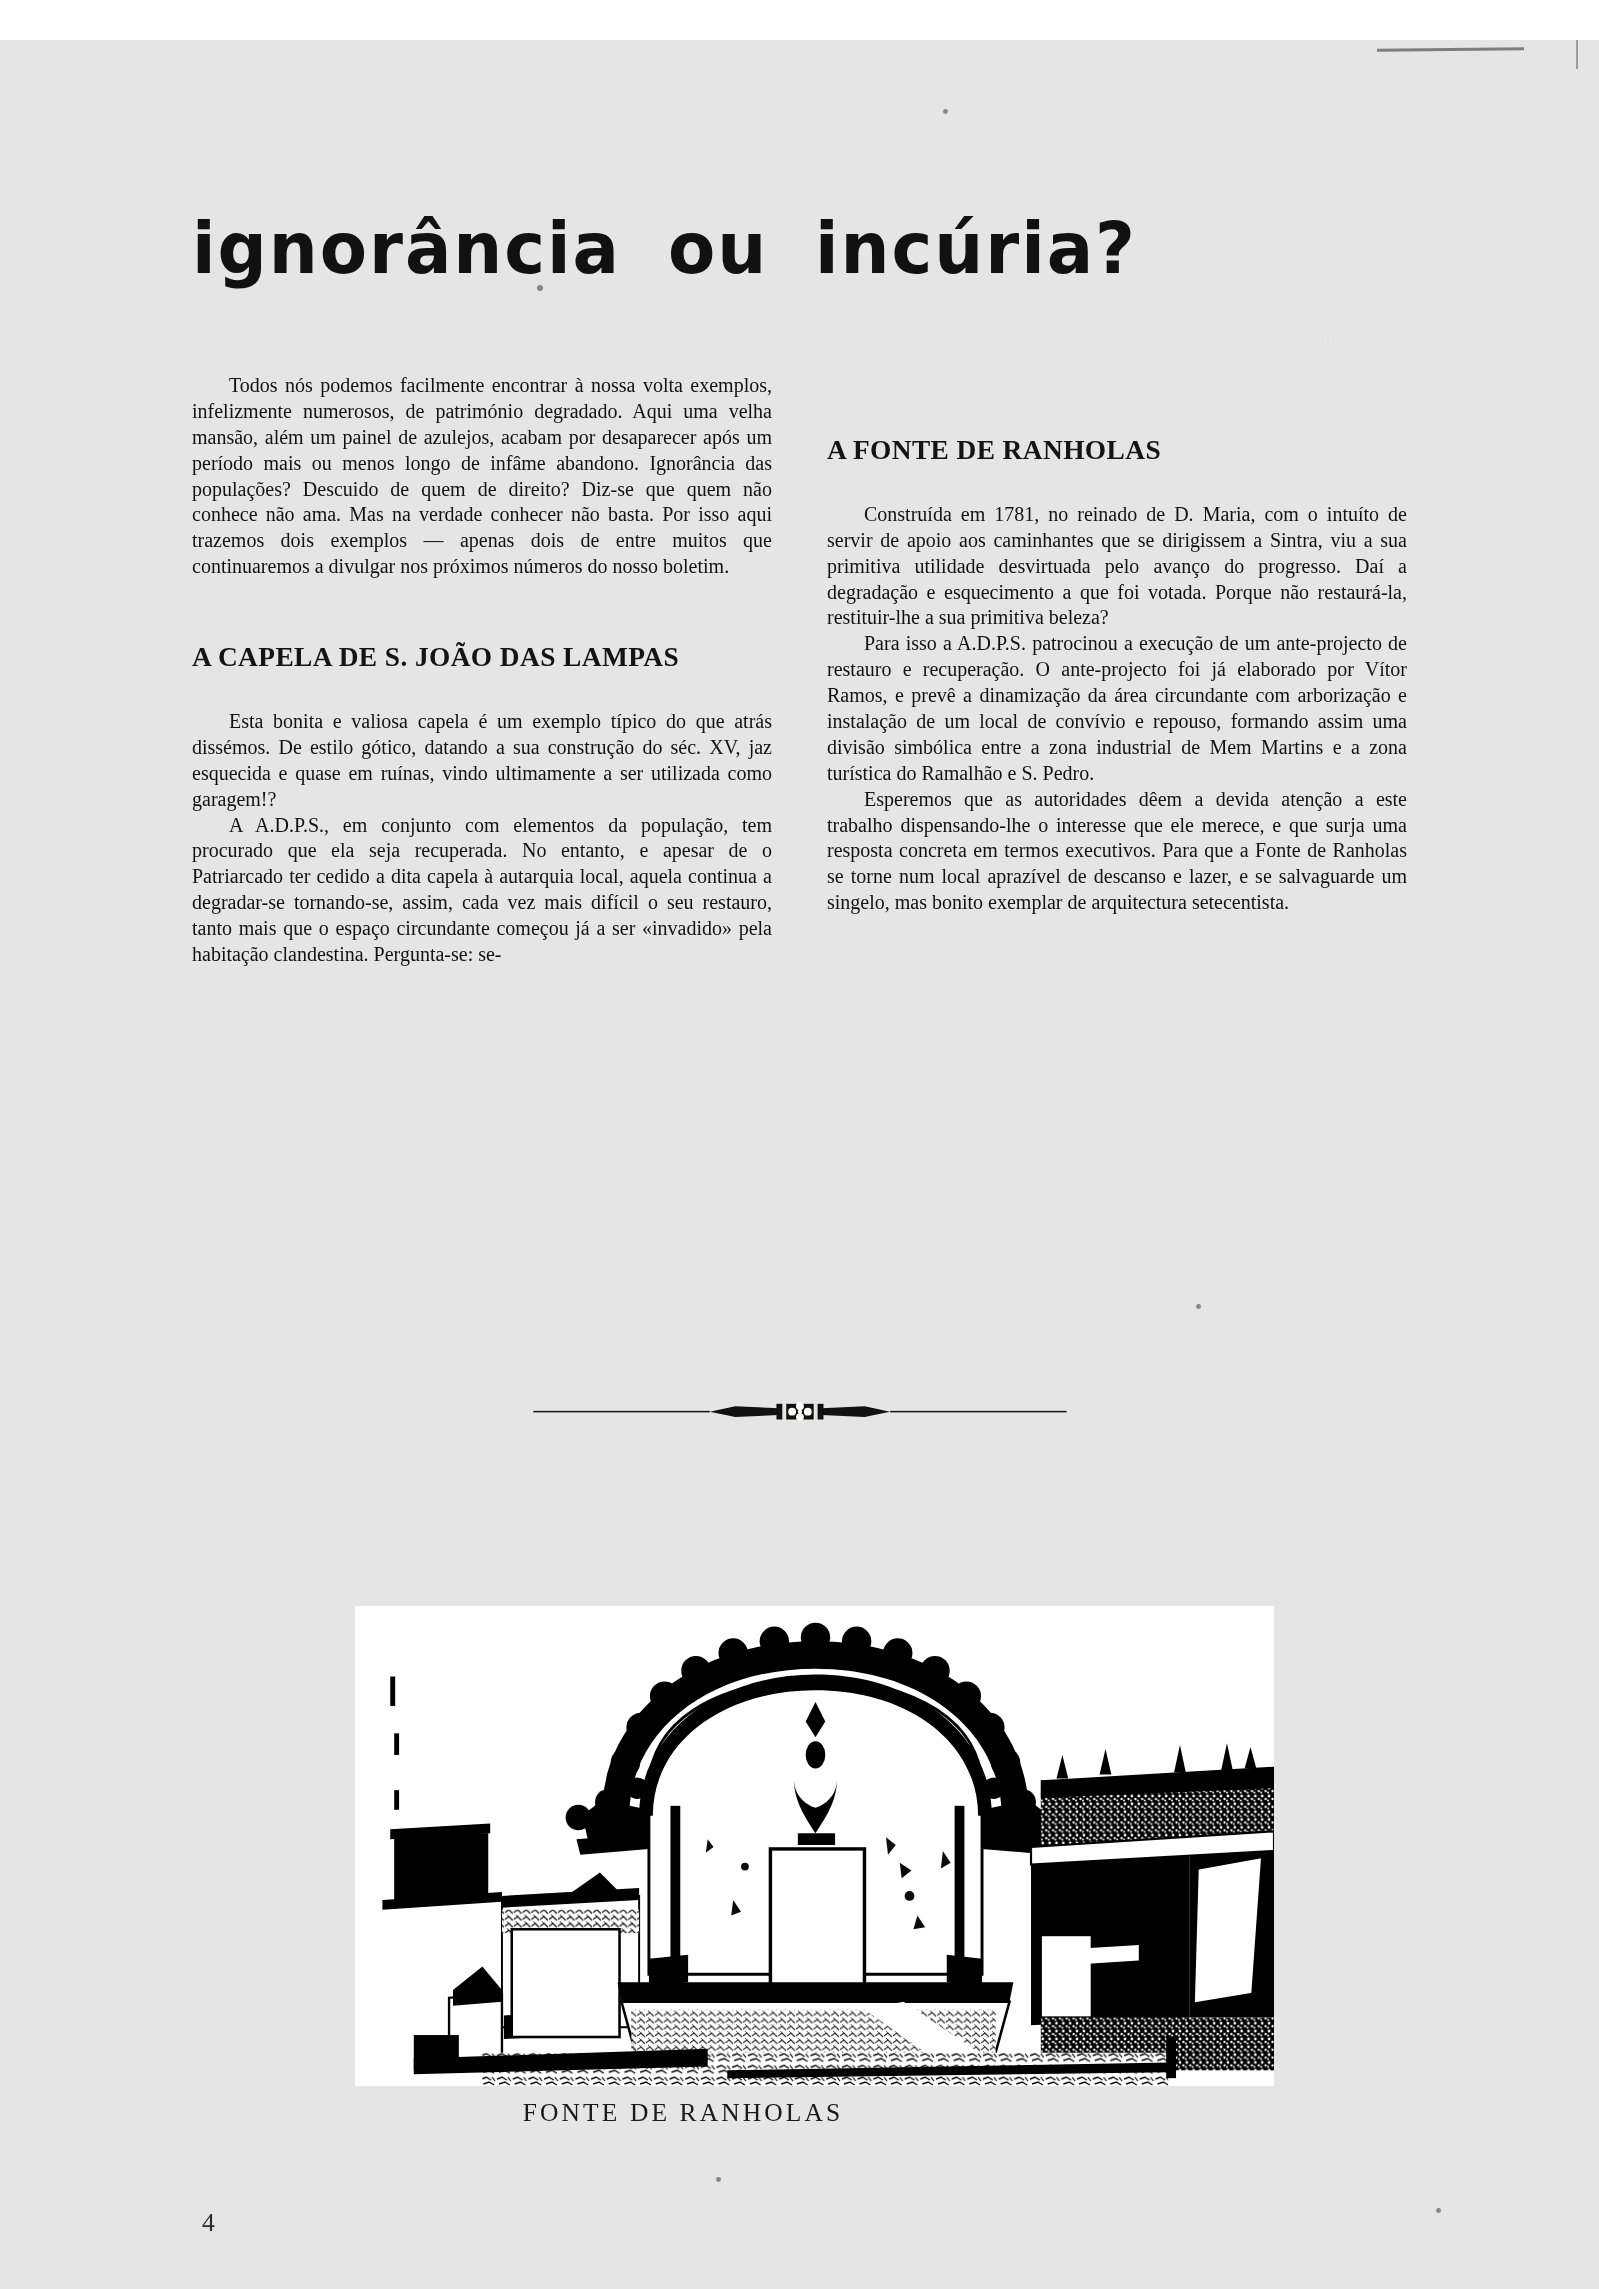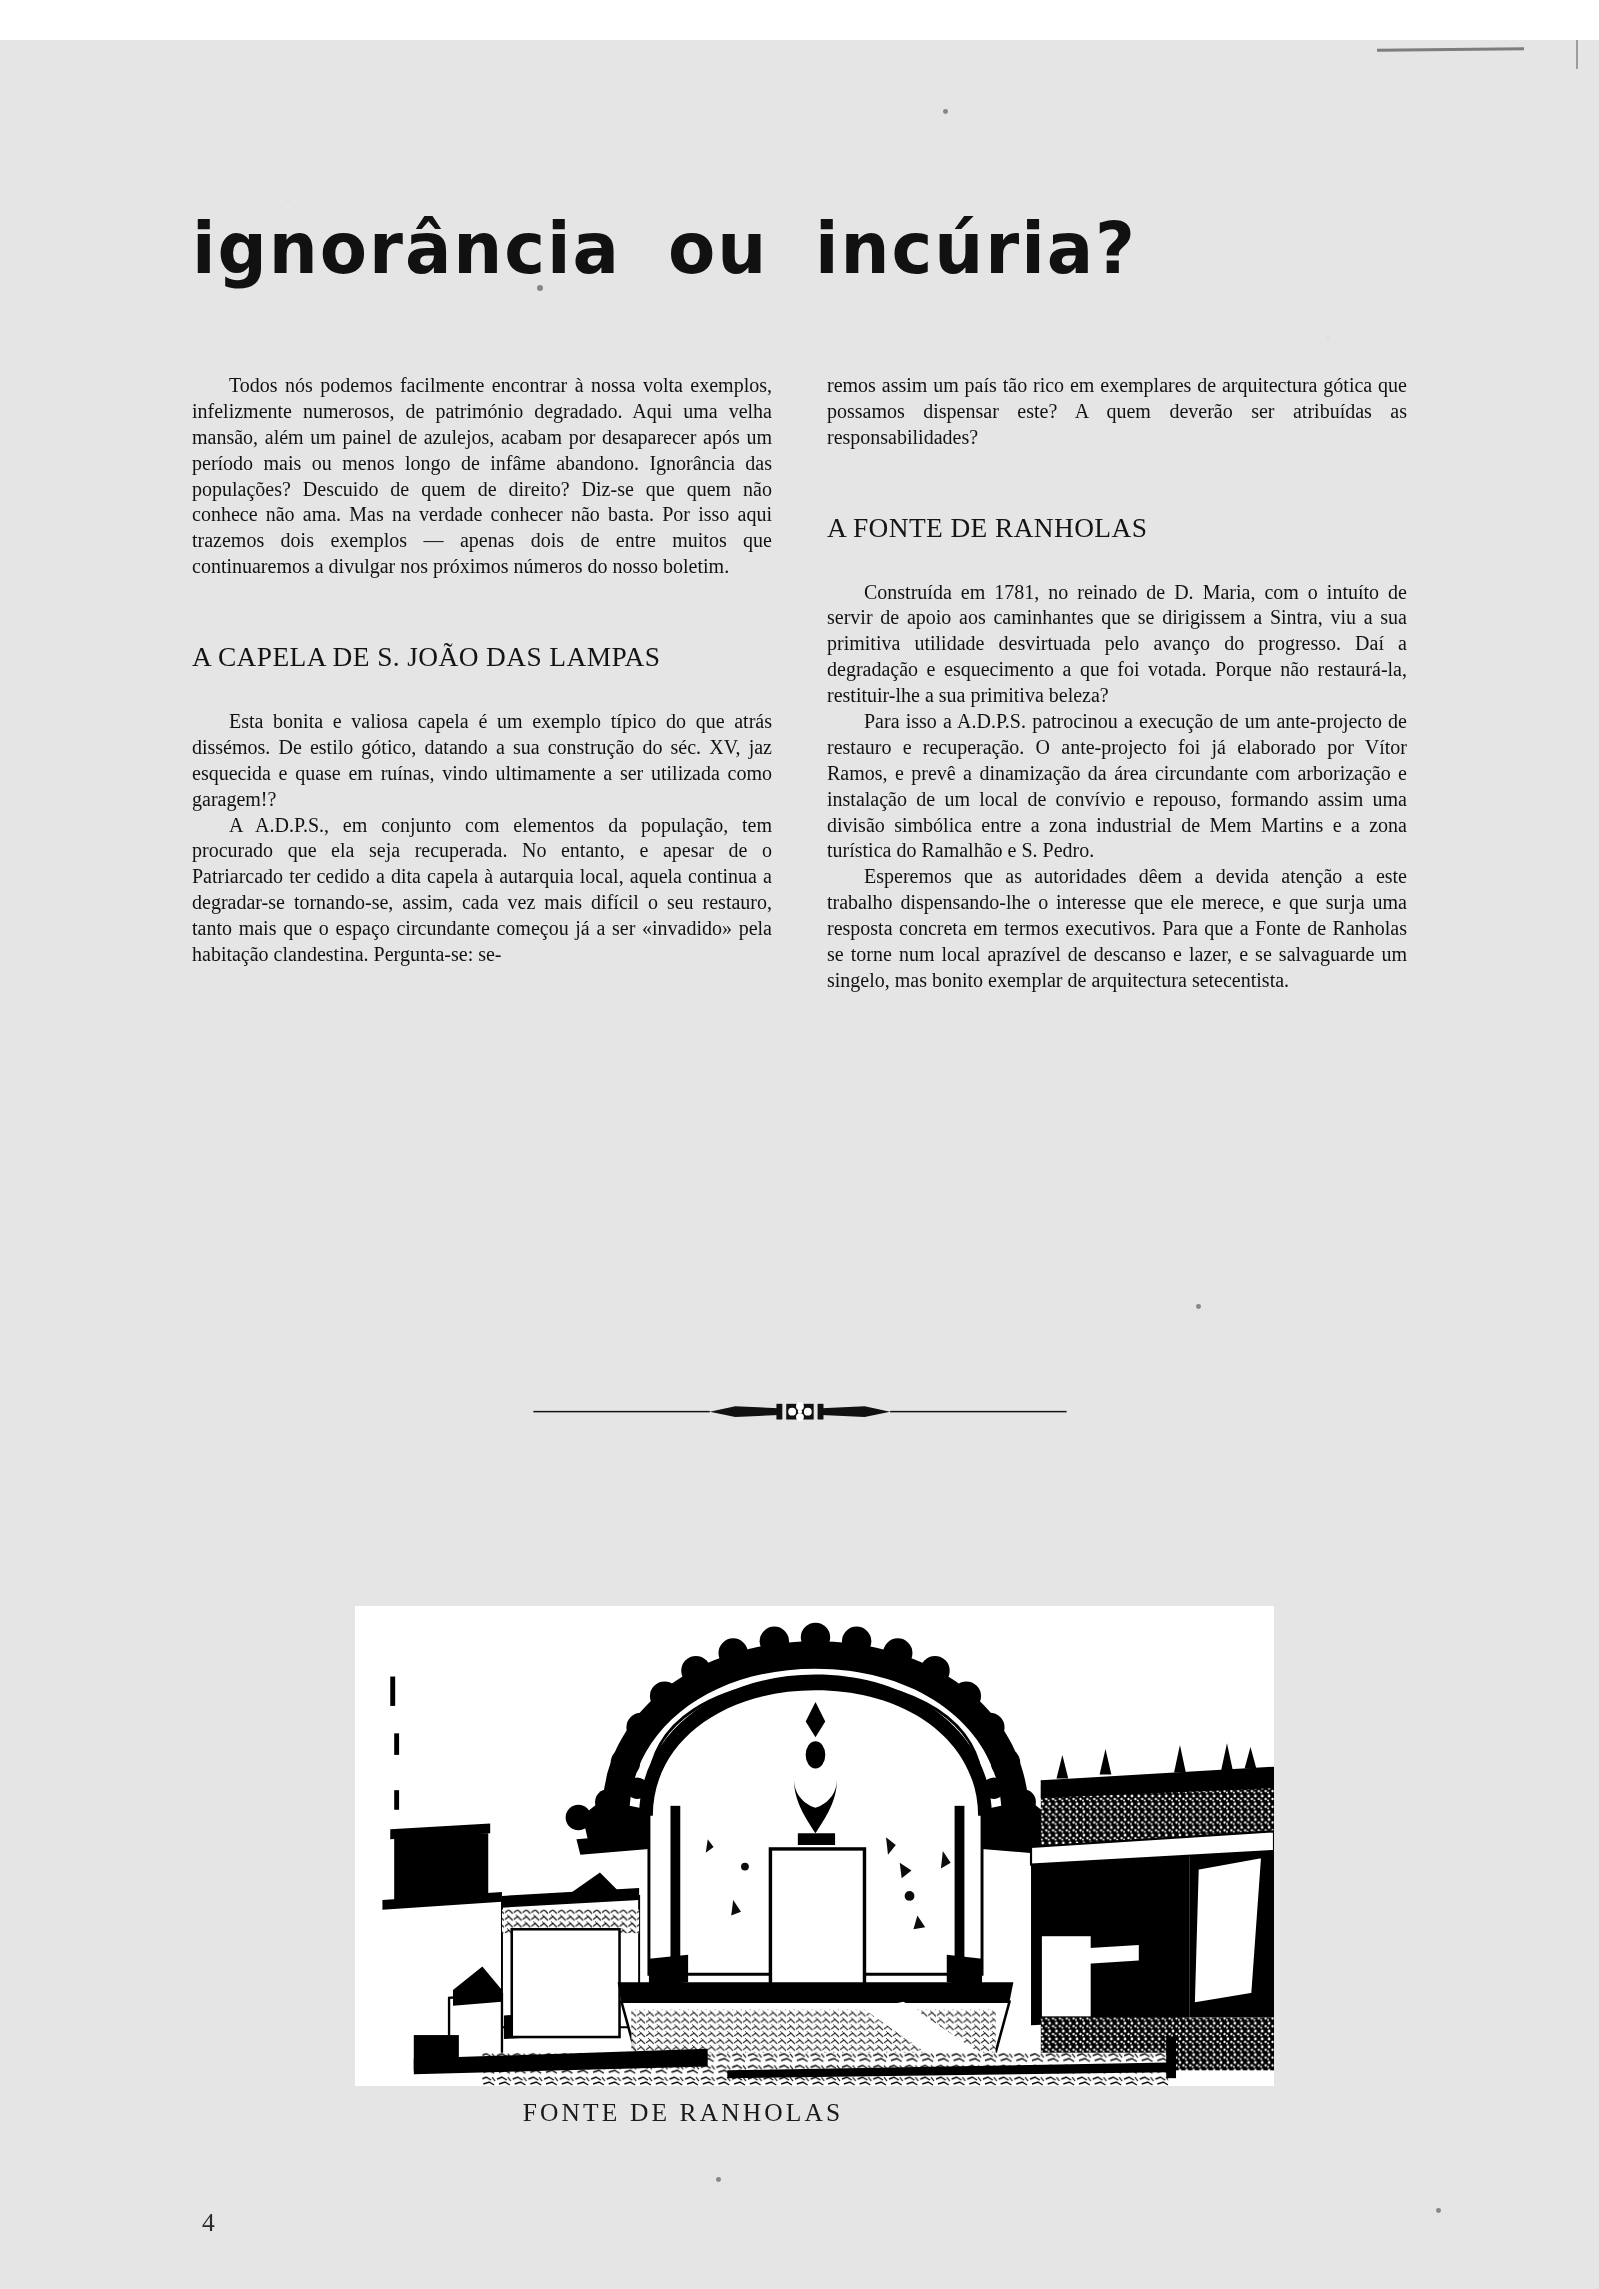--- a/index.html
+++ b/index.html
@@ -96,21 +96,21 @@
   p.body-text.cont {
     text-indent: 37px;
   }
   p.body-text.no-indent {
     text-indent: 0;
   }
 
   h2.section-head {
     margin: 0;
     font-size: 27.4px;
-    font-weight: 400;
+    font-weight: 700;
     line-height: 1.2;
     letter-spacing: 0.4px;
     color: #141414;
   }
 
   .gap-before-head { height: 61px; }
   .gap-after-head  { height: 35px; }
 
   
   .ornament {
@@ -183,21 +183,20 @@
 
       <div class="gap-before-head"></div>
       <h2 class="section-head">A CAPELA DE S. JOÃO DAS LAMPAS</h2>
       <div class="gap-after-head"></div>
 
       <p class="body-text">Esta bonita e valiosa capela é um exemplo típico do que atrás dissémos. De estilo gótico, datando a sua construção do séc. XV, jaz esquecida e quase em ruínas, vindo ultimamente a ser utilizada como garagem!?</p>
       <p class="body-text cont">A A.D.P.S., em conjunto com elementos da população, tem procurado que ela seja recuperada. No entanto, e apesar de o Patriarcado ter cedido a dita capela à autarquia local, aquela continua a degradar-se tornando-se, assim, cada vez mais difícil o seu restauro, tanto mais que o espaço circundante começou já a ser «invadido» pela habitação clandestina. Pergunta-se: se-</p>
     </div>
 
     <div class="col">
-      <p class="body-text no-indent">remos assim um país tão rico em exemplares de arquitectura gótica que possamos dispensar este? A quem deverão ser atribuídas as responsabilidades?</p>
 
       <div class="gap-before-head"></div>
       <h2 class="section-head">A FONTE DE RANHOLAS</h2>
       <div class="gap-after-head"></div>
 
       <p class="body-text">Construída em 1781, no reinado de D. Maria, com o intuíto de servir de apoio aos caminhantes que se dirigissem a Sintra, viu a sua primitiva utilidade desvirtuada pelo avanço do progresso. Daí a degradação e esquecimento a que foi votada. Porque não restaurá-la, restituir-lhe a sua primitiva beleza?</p>
       <p class="body-text cont">Para isso a A.D.P.S. patrocinou a execução de um ante-projecto de restauro e recuperação. O ante-projecto foi já elaborado por Vítor Ramos, e prevê a dinamização da área circundante com arborização e instalação de um local de convívio e repouso, formando assim uma divisão simbólica entre a zona industrial de Mem Martins e a zona turística do Ramalhão e S. Pedro.</p>
       <p class="body-text cont">Esperemos que as autoridades dêem a devida atenção a este trabalho dispensando-lhe o interesse que ele merece, e que surja uma resposta concreta em termos executivos. Para que a Fonte de Ranholas se torne num local aprazível de descanso e lazer, e se salvaguarde um singelo, mas bonito exemplar de arquitectura setecentista.</p>
     </div>
 

